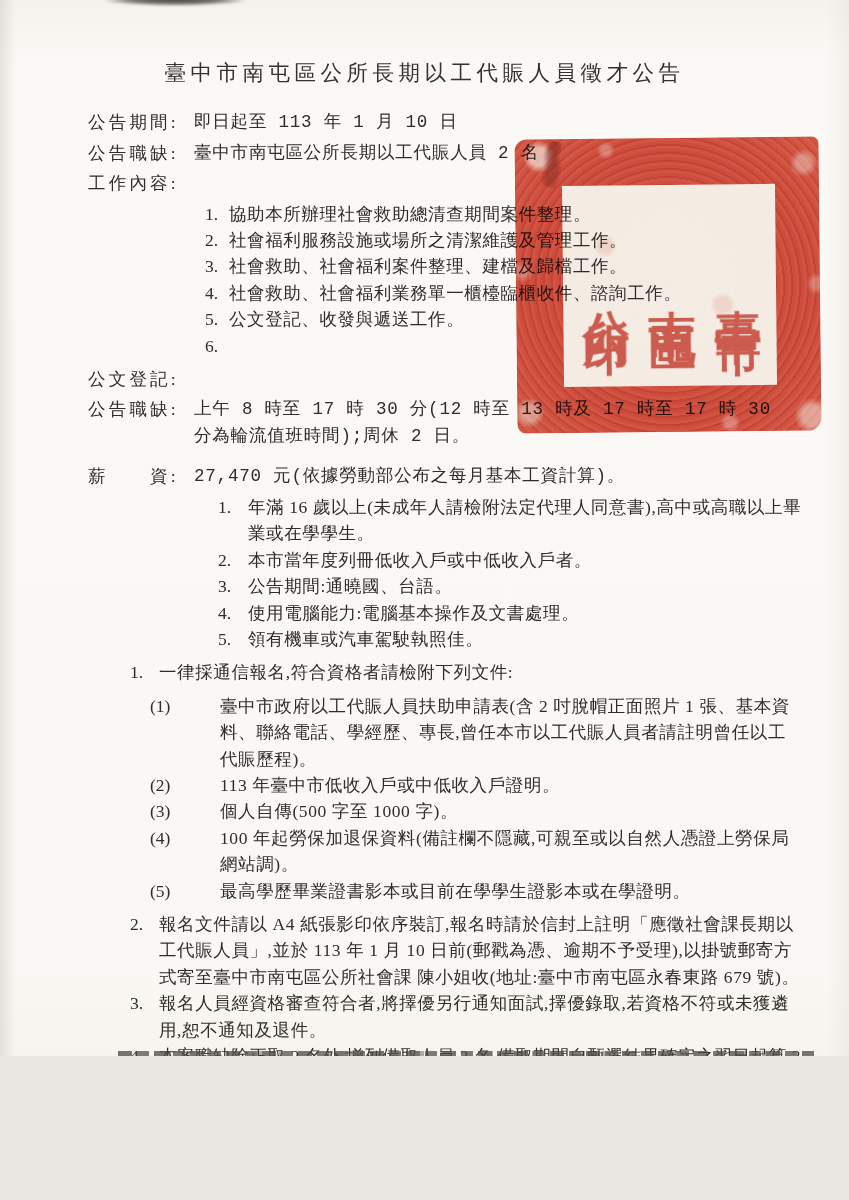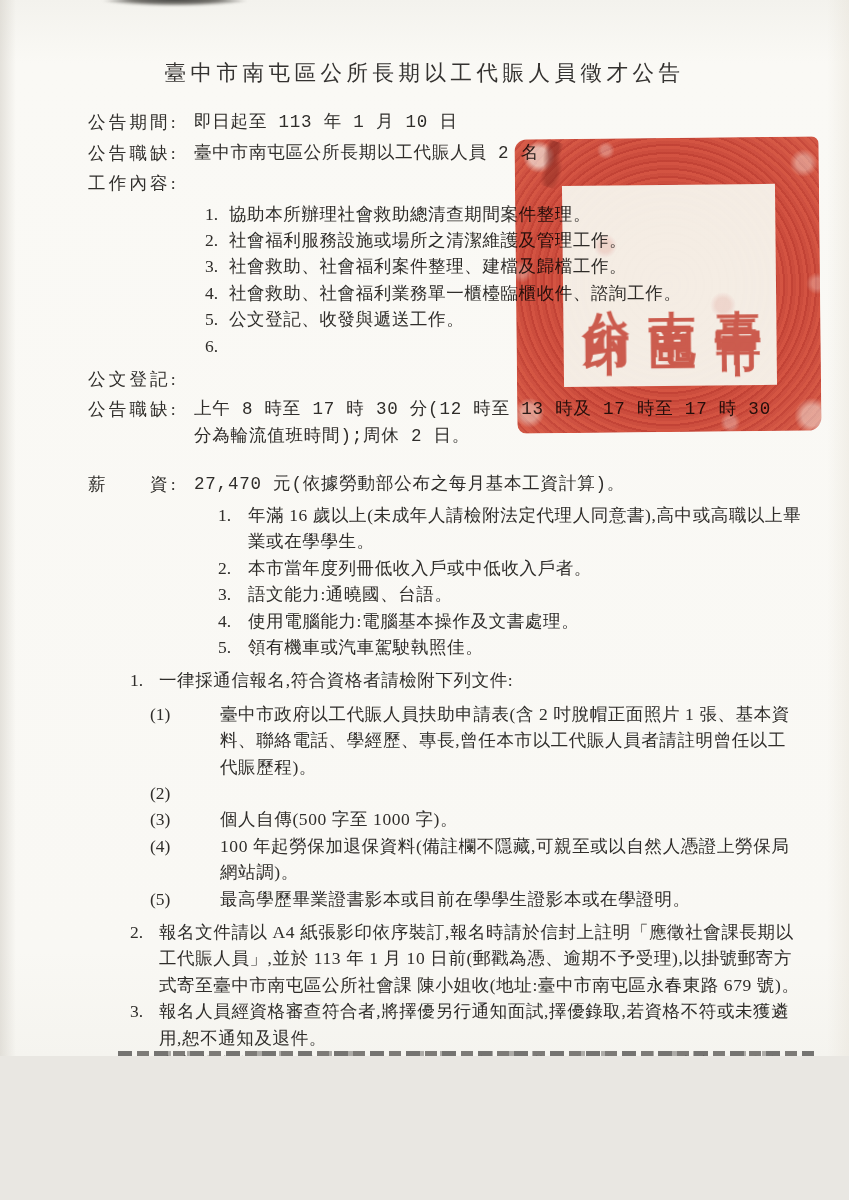--- a/index.html
+++ b/index.html
@@ -49,21 +49,21 @@
   .text{letter-spacing:.6px;}
   .wc-list{margin-left:117px;width:610px;}
   .wc-list .num{flex:0 0 24px;}
   .qual-list{margin-left:130px;width:596px;}
   .qual-list .num{flex:0 0 30px;}
   .app-list{margin-left:42px;width:672px;}
   .app-list .num{flex:0 0 29px;}
   .sub-list{margin-left:62px;width:652px;line-height:26.4px;}
   .sub-list .num{flex:0 0 70px;}
   .sub-list .text{width:580px;}
-  .gap-sm{margin-top:22px;}
+  .gap-sm{margin-top:14px;}
 
   
   .seal{
     position:absolute;left:516px;top:138px;width:304px;height:294px;
     background-color:#cd4434;
     background-image:
       radial-gradient(circle at 8% 6%, rgba(250,246,240,.65) 0 9px, rgba(250,246,240,0) 16px),
       radial-gradient(circle at 95% 9%, rgba(250,246,240,.4) 0 7px, rgba(250,246,240,0) 14px),
       radial-gradient(circle at 4% 93%, rgba(250,246,240,.45) 0 8px, rgba(250,246,240,0) 15px),
       radial-gradient(circle at 97% 95%, rgba(250,246,240,.5) 0 10px, rgba(250,246,240,0) 18px),
@@ -178,21 +178,21 @@
       <div class="li">
           <span class="num">1.</span>
           <span class="text">年滿 16 歲以上(未成年人請檢附法定代理人同意書),高中或高職以上畢業或在學學生。</span>
         </div>
       <div class="li">
           <span class="num">2.</span>
           <span class="text">本市當年度列冊低收入戶或中低收入戶者。</span>
         </div>
       <div class="li">
           <span class="num">3.</span>
-          <span class="text">語文能力:通曉國、台語。</span>
+          <span class="text">公告期間:通曉國、台語。</span>
         </div>
       <div class="li">
           <span class="num">4.</span>
           <span class="text">使用電腦能力:電腦基本操作及文書處理。</span>
         </div>
       <div class="li">
           <span class="num">5.</span>
           <span class="text">領有機車或汽車駕駛執照佳。</span>
         </div>
     </div>
@@ -203,20 +203,21 @@
           <span class="text">一律採通信報名,符合資格者請檢附下列文件:</span>
         </div>
     </div>
     <div class="list sub-list">
       <div class="li">
           <span class="num">(1)</span>
           <span class="text">臺中市政府以工代賑人員扶助申請表(含 2 吋脫帽正面照片 1 張、基本資料、聯絡電話、學經歷、專長,曾任本市以工代賑人員者請註明曾任以工代賑歷程)。</span>
         </div>
       <div class="li">
           <span class="num">(2)</span>
+          <span class="text">113 年臺中市低收入戶或中低收入戶證明。</span>
         </div>
       <div class="li">
           <span class="num">(3)</span>
           <span class="text">個人自傳(500 字至 1000 字)。</span>
         </div>
       <div class="li">
           <span class="num">(4)</span>
           <span class="text">100 年起勞保加退保資料(備註欄不隱藏,可親至或以自然人憑證上勞保局網站調)。</span>
         </div>
       <div class="li">

